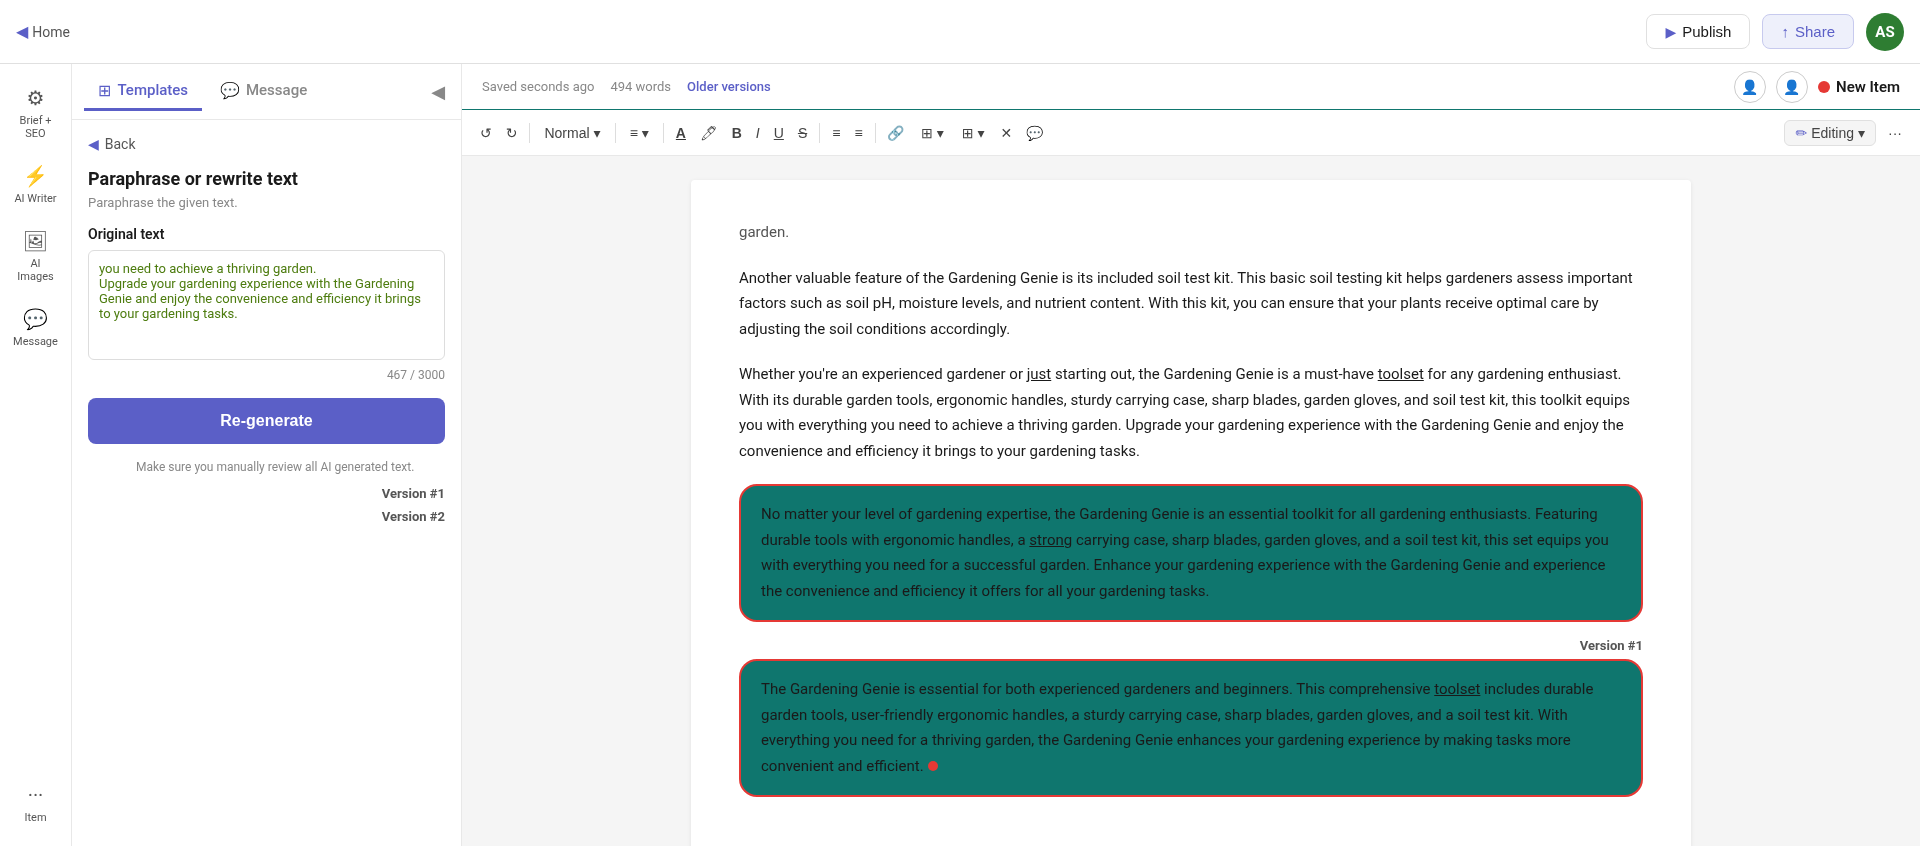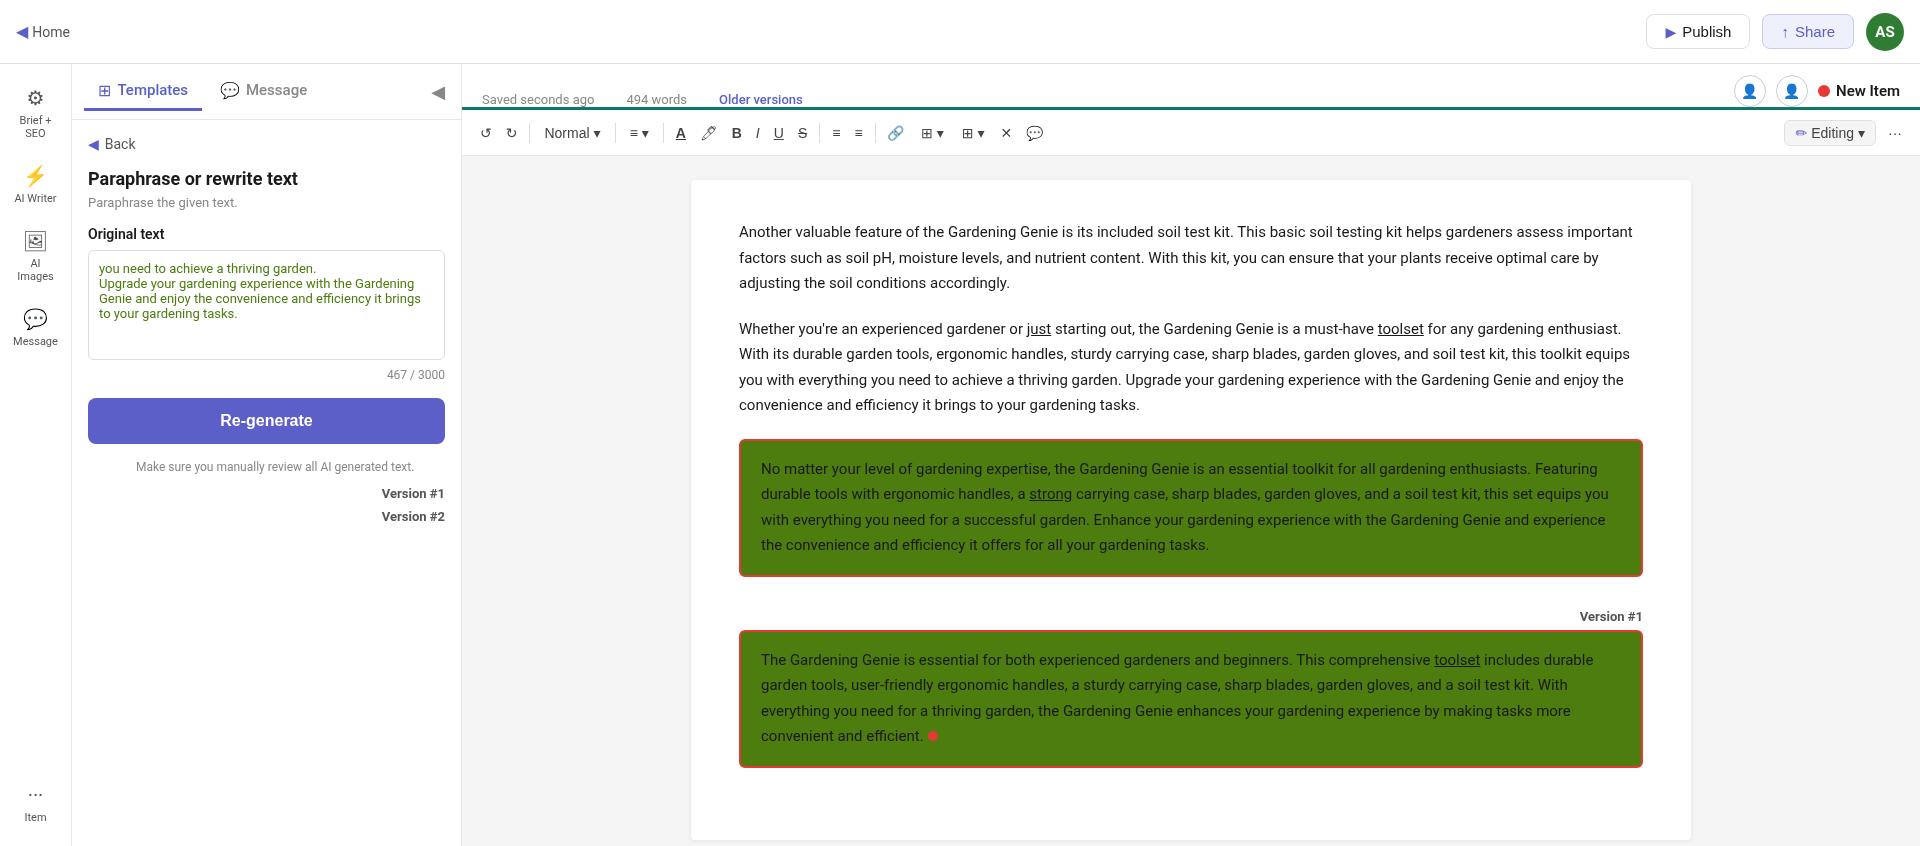--- a/index.html
+++ b/index.html
@@ -101,22 +101,22 @@
 
     .version-label { font-size: 13px; font-weight: 700; color: #555; text-align: right; margin-bottom: 8px; }
 
     
     .editor-area {
       flex: 1; display: flex; flex-direction: column; overflow: hidden;
       background: #f5f5f5;
     }
 
     .editor-meta-bar {
-      display: flex; align-items: flex-end; gap: 32px;
-      background: #fff; border-bottom: 3px solid #0f766e;
+      display: flex; align-items: center; gap: 16px;
+      background: #fff; border-bottom: 1px solid #0f766e;
       padding: 0 20px; height: 46px; flex-shrink: 0;
     }
     .meta-saved { font-size: 13px; color: #888; }
     .meta-words { font-size: 13px; color: #888; }
     .meta-older { font-size: 13px; color: #5b5fc7; cursor: pointer; font-weight: 500; }
     .meta-icons { margin-left: auto; display: flex; align-items: center; gap: 10px; }
     .meta-icon-btn {
       width: 32px; height: 32px; border-radius: 50%; border: 1.5px solid #ccc;
       background: none; cursor: pointer; display: flex; align-items: center; justify-content: center;
       color: #666; font-size: 14px;
@@ -161,22 +161,22 @@
     .original-label {
       font-size: 13px; font-weight: 700; font-style: italic; color: #1a1a1a;
       position: relative; display: inline-block;
     }
     .original-arrow {
       position: absolute; left: 50%; bottom: -22px; transform: translateX(-50%);
       font-size: 22px; color: #e53935;
     }
 
     .version-box {
-      border: 2px solid #e53935; border-radius: 6px;
-      padding: 16px 20px; margin-bottom: 32px; background: #4d7c0f;
+      border: 2px solid #e53935; border-radius: 18px;
+      padding: 16px 20px; margin-bottom: 16px; background: #0f766e;
     }
     .version-text { font-size: 15px; color: #1a1a1a; line-height: 1.7; }
     .version-text .underline { text-decoration: underline; }
 
     .inline-dot { display: inline-block; width: 10px; height: 10px; border-radius: 50%; background: #e53935; margin-left: 4px; }
   </style>
 </head>
 <body>
 
 <div class="top-nav">
@@ -345,20 +345,21 @@
         </button>
         <button class="toolbar-btn">
           <span>···</span>
         </button>
       </div>
     </div>
 
     <div class="editor-scroll">
       <div class="editor-doc">
 
+        <p class="doc-para faded">garden.</p>
 
         <p class="doc-para">Another valuable feature of the Gardening Genie is its included soil test kit. This basic soil testing kit helps gardeners assess important factors such as soil pH, moisture levels, and nutrient content. With this kit, you can ensure that your plants receive optimal care by adjusting the soil conditions accordingly.</p>
 
 
         <p class="doc-para">Whether you're an experienced gardener or <span style="text-decoration:underline">just</span> starting out, the Gardening Genie is a must-have <span style="text-decoration:underline">toolset</span> for any gardening enthusiast. With its durable garden tools, ergonomic handles, sturdy carrying case, sharp blades, garden gloves, and soil test kit, this toolkit equips you with everything you need to achieve a thriving garden. Upgrade your gardening experience with the Gardening Genie and enjoy the convenience and efficiency it brings to your gardening tasks.</p>
 
         <div class="version-box">
           <p class="version-text">No matter your level of gardening expertise, the Gardening Genie is an essential toolkit for all gardening enthusiasts. Featuring durable tools with ergonomic handles, a <span class="underline">strong</span> carrying case, sharp blades, garden gloves, and a soil test kit, this set equips you with everything you need for a successful garden. Enhance your gardening experience with the Gardening Genie and experience the convenience and efficiency it offers for all your gardening tasks.</p>
         </div>
 

